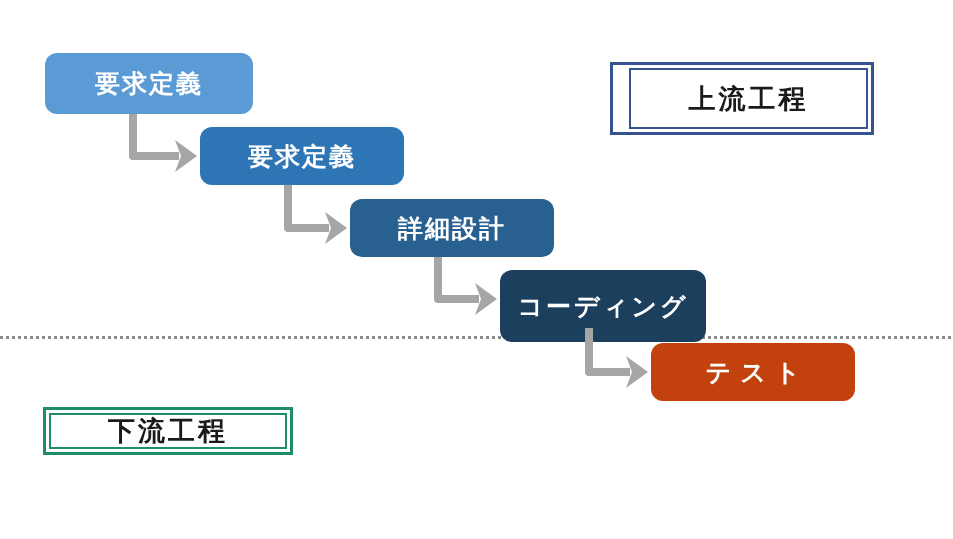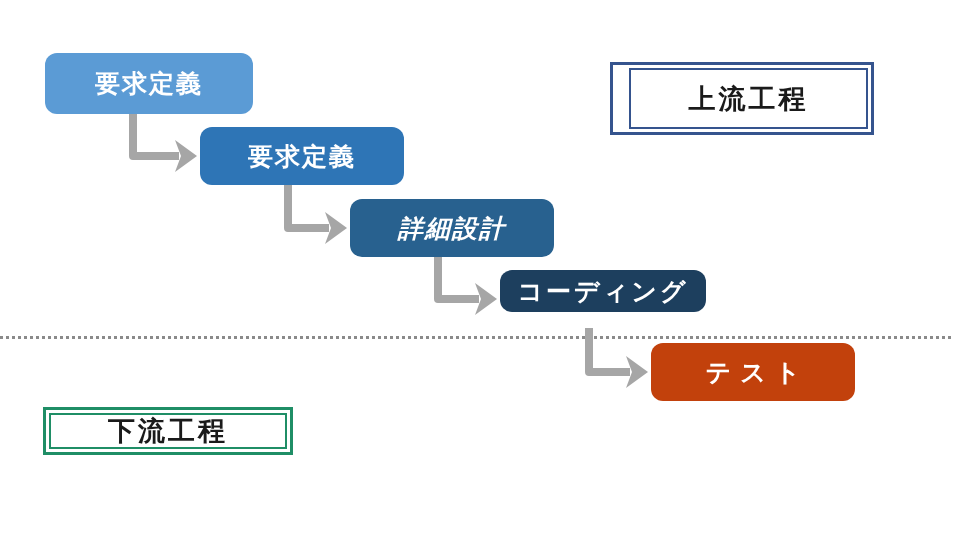--- a/index.html
+++ b/index.html
@@ -18,21 +18,21 @@
     font-weight:700;
     font-size:25px;
     text-align:center;
     letter-spacing:2px;
     display:flex;align-items:center;justify-content:center;
     box-sizing:border-box;
   }
   .s1{left:45px;top:53px;width:208px;height:61px;}
   .s2{left:200px;top:127px;width:204px;height:58px;}
   .s3{left:350px;top:199px;width:204px;height:58px;}
-  .s4{left:500px;top:270px;width:206px;height:42px;letter-spacing:3px;}
+  .s4{left:500px;top:270px;width:206px;height:72px;letter-spacing:3px;}
   .s5{left:651px;top:343px;width:204px;height:58px;letter-spacing:9px;text-indent:9px;}
 
   
   .divider{
     position:absolute;left:0;top:336px;width:953px;height:3px;
     background:repeating-linear-gradient(90deg,var(--dot-color,#8a8a8a) 0 3px,transparent 3px 6px);
   }
 
   
   .phase-label{
@@ -61,21 +61,21 @@
   <div class="divider" style="--dot-color: #8a8a8a;"></div>
 
   <div class="step s1" style="background-color: rgb(91, 155, 213);">
     <span>要求定義</span>
   </div>
 
   <div class="step s2" style="background-color: rgb(46, 117, 182);">
     <span>要求定義</span>
   </div>
 
-  <div class="step s3" style="background-color: rgb(40, 97, 143); font-style: italic;">
+  <div class="step s3" style="background-color: rgb(40, 97, 143);">
     <span>詳細設計</span>
   </div>
 
   <div class="step s4" style="background-color: rgb(29, 63, 94);">
     <span>コーディング</span>
   </div>
 
   <div class="step s5" style="background-color: #c2410c;">
     <span>テスト</span>
   </div>

